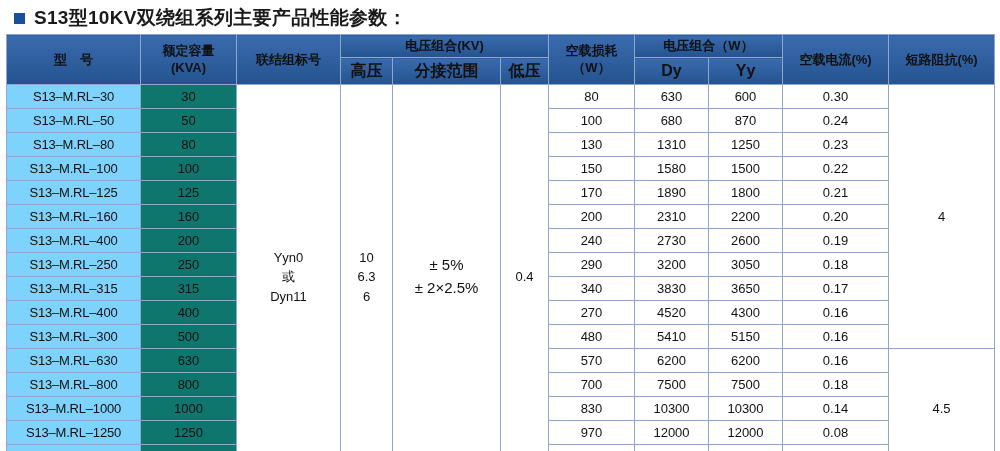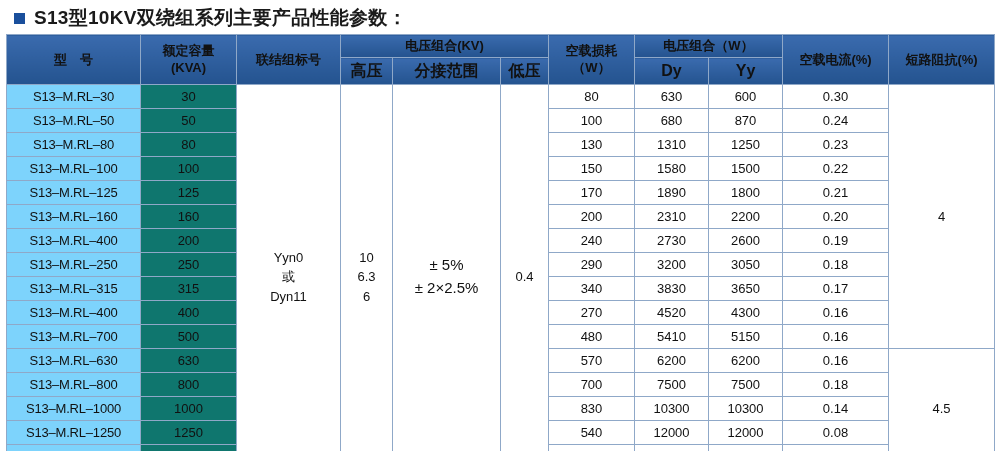--- a/index.html
+++ b/index.html
@@ -261,21 +261,21 @@
         </tr>
         <tr>
           <td class="model">S13–M.RL–400</td>
           <td class="cap">400</td>
           <td class="nl">270</td>
           <td class="nl">4520</td>
           <td class="nl">4300</td>
           <td class="nl">0.16</td>
         </tr>
         <tr>
-          <td class="model">S13–M.RL–700</td>
+          <td class="model">S13–M.RL–300</td>
           <td class="cap">500</td>
           <td class="nl">480</td>
           <td class="nl">5410</td>
           <td class="nl">5150</td>
           <td class="nl">0.16</td>
         </tr>
         <tr>
           <td class="model">S13–M.RL–630</td>
           <td class="cap">630</td>
           <td class="nl">570</td>
@@ -296,21 +296,21 @@
           <td class="model">S13–M.RL–1000</td>
           <td class="cap">1000</td>
           <td class="nl">830</td>
           <td class="nl">10300</td>
           <td class="nl">10300</td>
           <td class="nl">0.14</td>
         </tr>
         <tr>
           <td class="model">S13–M.RL–1250</td>
           <td class="cap">1250</td>
-          <td class="nl">540</td>
+          <td class="nl">970</td>
           <td class="nl">12000</td>
           <td class="nl">12000</td>
           <td class="nl">0.08</td>
         </tr>
         <tr>
           <td class="model">S13–M.RL–1600</td>
           <td class="cap">1600</td>
           <td class="nl">1170</td>
           <td class="nl">14500</td>
           <td class="nl">14500</td>

